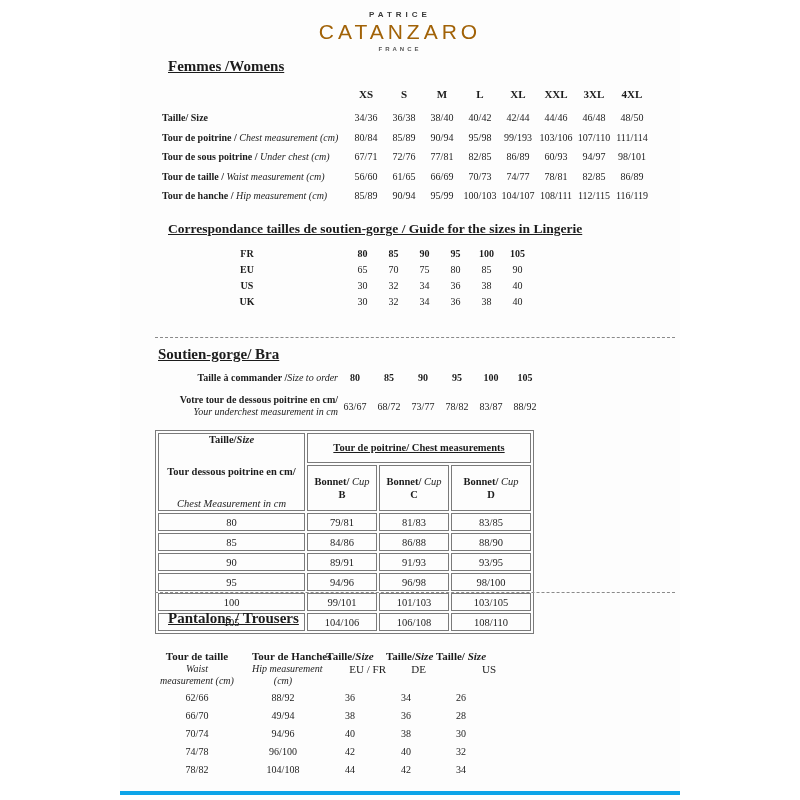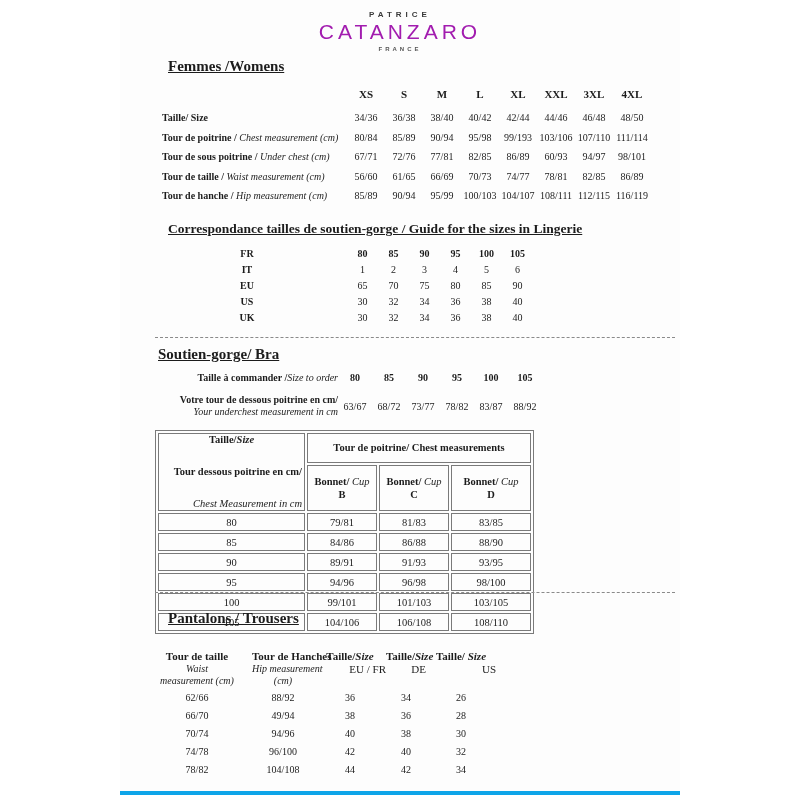--- a/index.html
+++ b/index.html
@@ -5,21 +5,21 @@
   html,body{margin:0;padding:0;background:#ffffff;}
   body{width:800px;height:800px;font-family:"Liberation Serif","DejaVu Serif",serif;color:#1c1c1c;}
   #page{position:relative;width:560px;height:791px;margin-left:120px;background:#fdfdfd;border-bottom:4px solid #0ea5e9;}
   .b{font-weight:bold;}
   .i{font-style:italic;}
   .sec{position:absolute;left:0;width:560px;}
   .heading{font-size:15px;font-weight:bold;text-decoration:underline;white-space:nowrap;}
   
   #logo{top:10px;text-align:center;}
   .logo-top{font-family:"Liberation Sans","DejaVu Sans",sans-serif;font-size:8px;font-weight:700;letter-spacing:4px;color:#3a3a3a;}
-  .logo-main{font-family:"Liberation Sans","DejaVu Sans",sans-serif;font-size:21px;font-weight:400;letter-spacing:4px;color:#a21caf;margin-top:1px;}
+  .logo-main{font-family:"Liberation Sans","DejaVu Sans",sans-serif;font-size:21px;font-weight:400;letter-spacing:4px;color:#a16207;margin-top:1px;}
   .logo-sub{font-family:"Liberation Sans","DejaVu Sans",sans-serif;font-size:6px;font-weight:700;letter-spacing:3px;color:#555;margin-top:2px;}
   
   .frow{display:flex;align-items:baseline;white-space:nowrap;font-size:10px;}
   
   #womens-table{top:88px;left:42px;}
   #womens-table .frow{height:19.5px;}
   #womens-table .frow.hdr-row{height:24px;font-size:11px;}
   .w-lbl{width:185px;flex:0 0 185px;}
   .w-col{width:38px;flex:0 0 38px;text-align:center;}
   .hdr{font-weight:bold;}
@@ -36,22 +36,22 @@
   .bra-row1{height:22px;align-items:baseline;}
   .bra-row2{align-items:center;}
   .br-lbl{width:180px;flex:0 0 180px;white-space:nowrap;text-align:right;}
   .br-col{width:34px;flex:0 0 34px;text-align:center;}
   .two-line{line-height:12px;}
   
   #cup-table-wrap{top:430px;left:35px;}
   table.cup{border-collapse:separate;border-spacing:2px;border:1px solid #7a7a7a;background:#fdfdfd;}
   table.cup td{border:1px solid #7a7a7a;text-align:center;font-size:10.5px;padding:0 2px;height:16px;}
   td.corner{width:141px;line-height:12px;padding:2px 3px;}
-  td.corner .c2,td.corner .c3{text-align:right;display:block;margin-top:20px;}
-  td.span-hdr{font-weight:bold;font-size:11.5px;}
+  td.corner .c2,td.corner .c3{text-align:center;display:block;margin-top:20px;}
+  td.span-hdr{font-weight:bold;text-decoration:underline;font-size:11.5px;}
   td.cup-hdr{line-height:13px;padding:2px;}
   .cupw1{width:64px;} .cupw2{width:64px;} .cupw3{width:74px;}
   
   #trousers-table{top:638px;left:22px;}
   .t-col{text-align:center;white-space:nowrap;}
   .tc1{width:110px;flex:0 0 110px;}
   .tc2{width:62px;flex:0 0 62px;}
   .tc3{width:72px;flex:0 0 72px;}
   .tc4{width:40px;flex:0 0 40px;}
   .tc5{width:70px;flex:0 0 70px;}
@@ -154,30 +154,20 @@
         <div class="l-lbl">FR</div>
         <div class="l-gap"></div>
         <div class="l-col hdr">80</div>
         <div class="l-col hdr">85</div>
         <div class="l-col hdr">90</div>
         <div class="l-col hdr">95</div>
         <div class="l-col hdr">100</div>
         <div class="l-col hdr">105</div>
       </div>
       <div class="frow">
-        <div class="l-lbl">IT</div>
-        <div class="l-gap"></div>
-        <div class="l-col">1</div>
-        <div class="l-col">2</div>
-        <div class="l-col">3</div>
-        <div class="l-col">4</div>
-        <div class="l-col">5</div>
-        <div class="l-col">6</div>
-      </div>
-      <div class="frow">
         <div class="l-lbl">EU</div>
         <div class="l-gap"></div>
         <div class="l-col">65</div>
         <div class="l-col">70</div>
         <div class="l-col">75</div>
         <div class="l-col">80</div>
         <div class="l-col">85</div>
         <div class="l-col">90</div>
       </div>
       <div class="frow">

